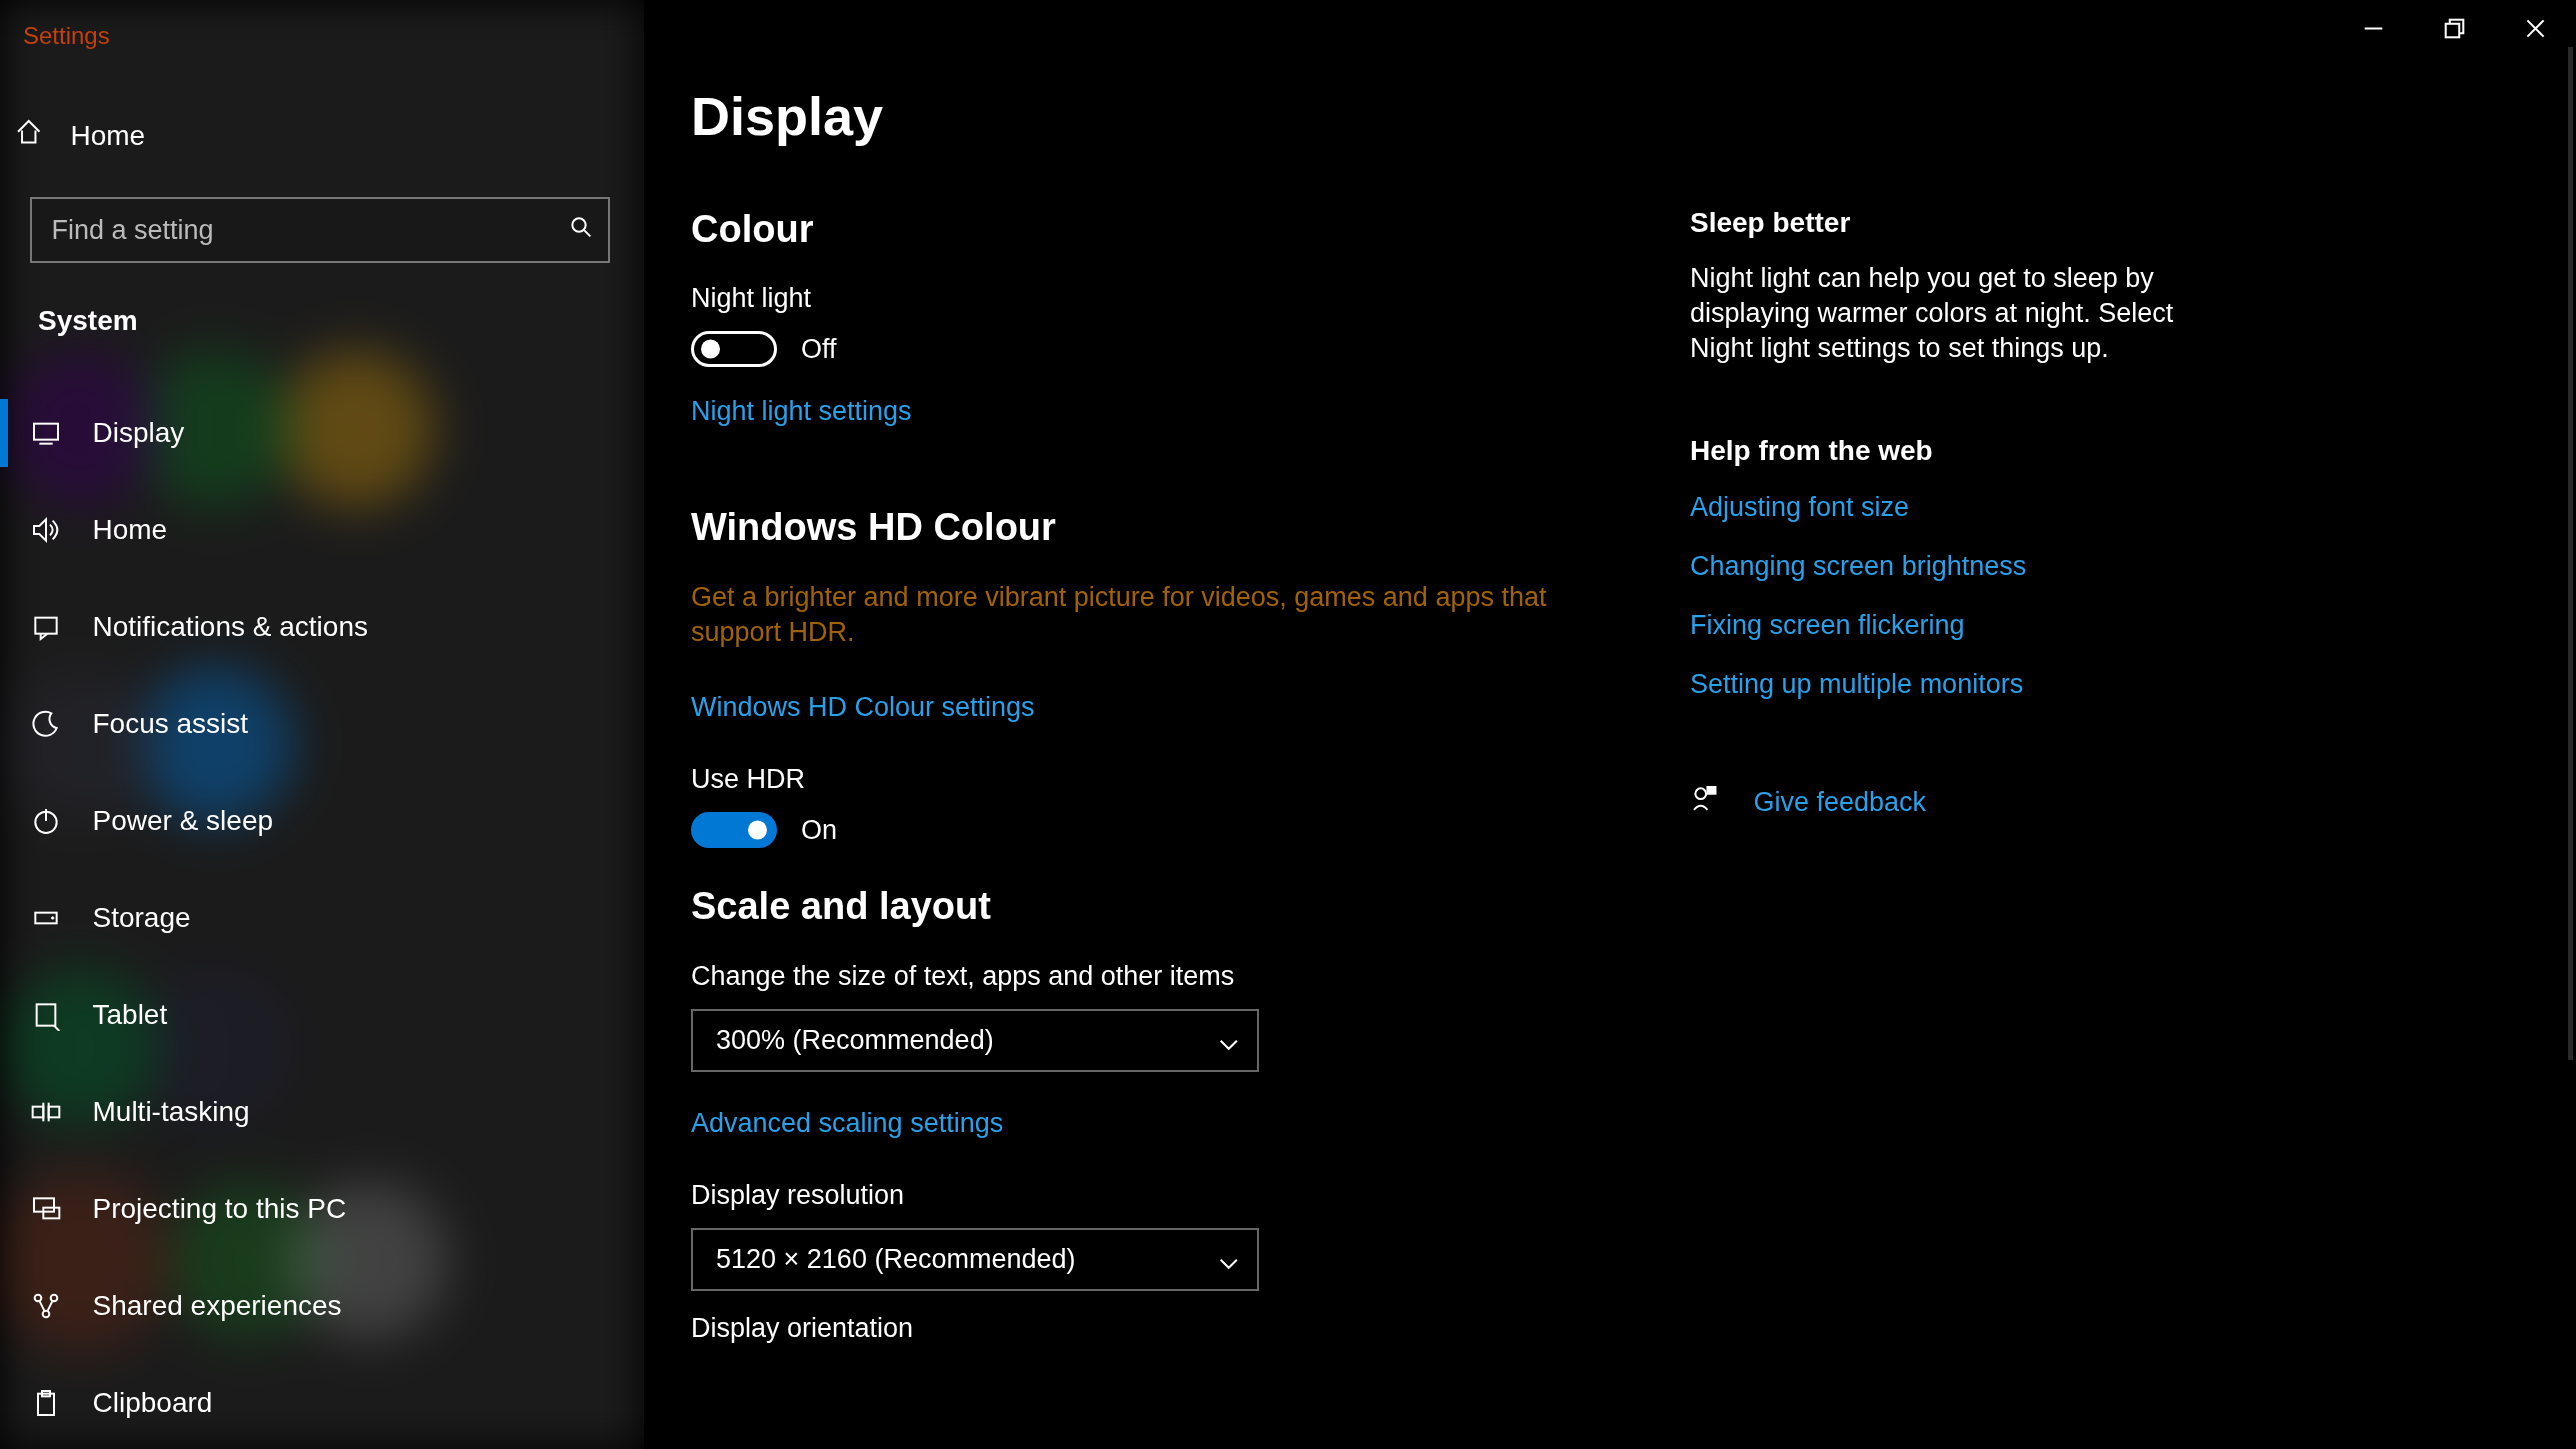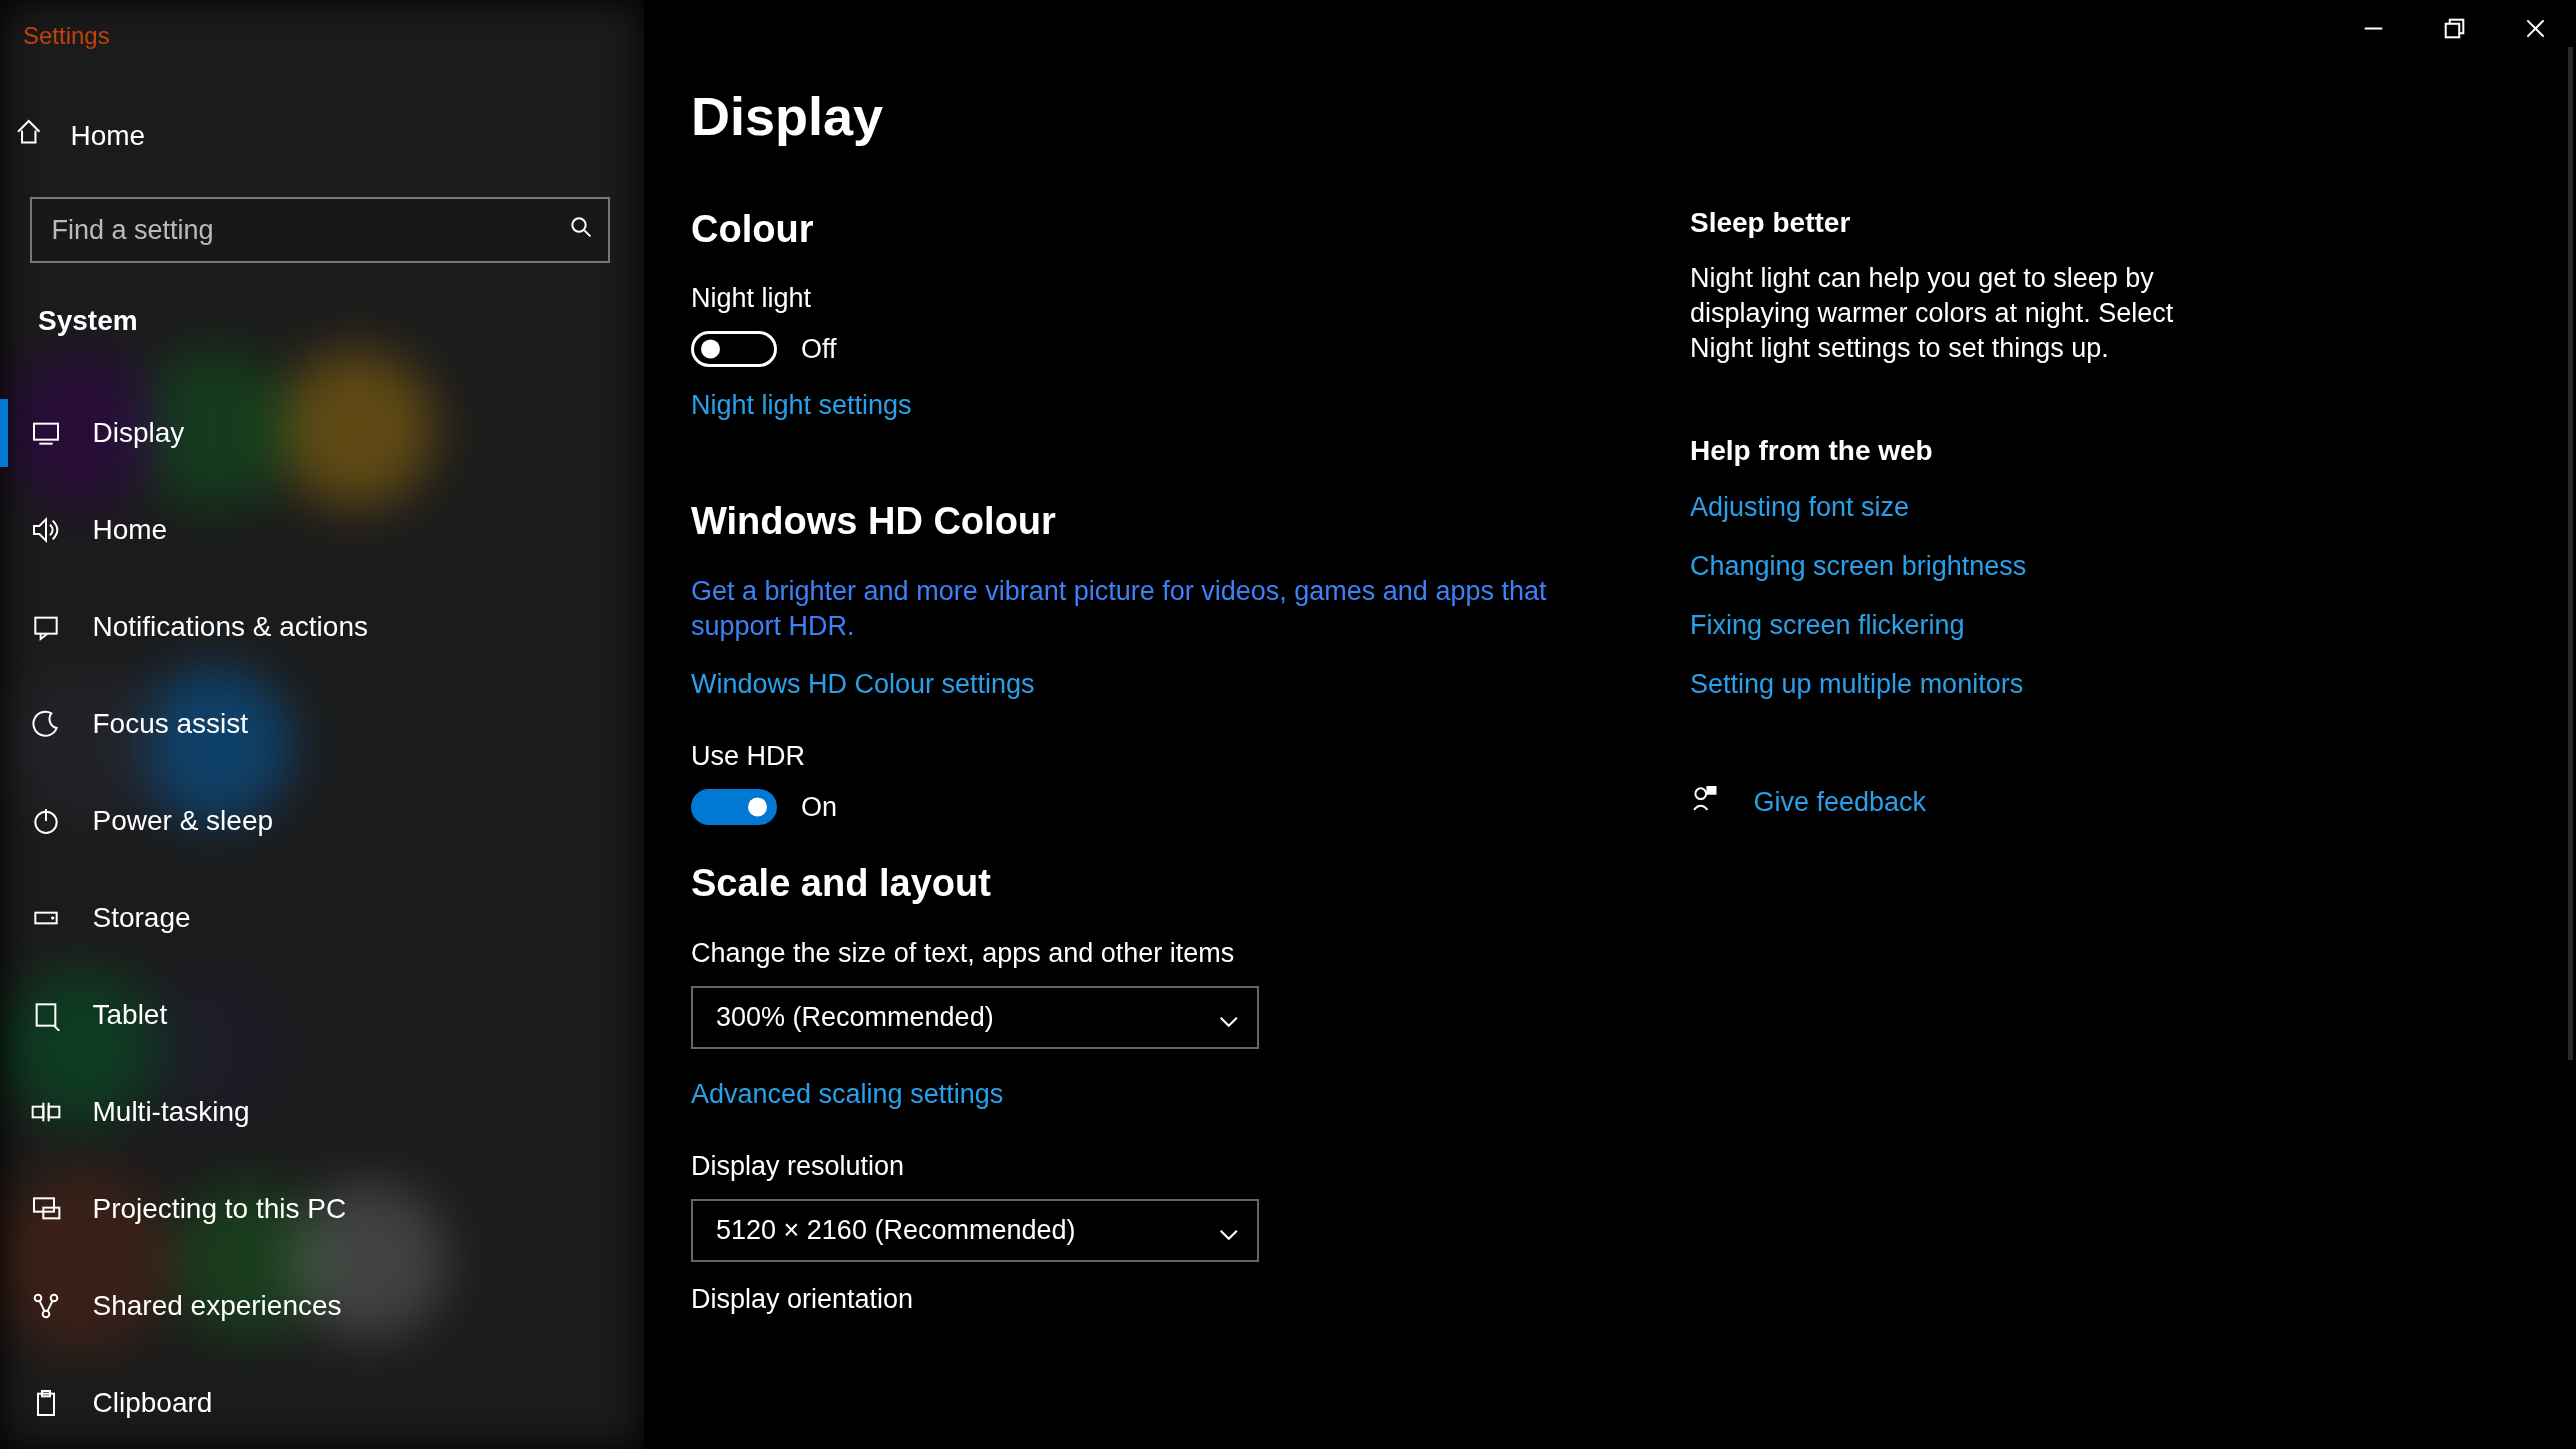--- a/index.html
+++ b/index.html
@@ -141,29 +141,29 @@
     font-weight: 600;
     margin: 13.4px 0 27px 0;
   }
   .field-label {
     font-size: 27px;
     margin-top: 13.4px;
     margin-bottom: 14.8px;
   }
   .paragraph {
     font-size: 27px;
-    color: #3b82f6;
-    margin-bottom: 15px;
+    color: #a16207;
+    margin-bottom: 26px;
     max-width: 899px;
   }
   .link {
     color: #29a1ea;
     font-size: 27px;
     display: inline-block;
-    margin: 8px 0 34px 0;
+    margin: 14px 0 34px 0;
   }
 
   
   .toggle-row { display: flex; align-items: flex-end; gap: 24px; margin-bottom: 13.4px;}
   .toggle {
     width: 86px; height: 36px; border-radius: 36px;
     border: 3.4px solid #fff;
     position: relative;
     background: transparent;
   }

